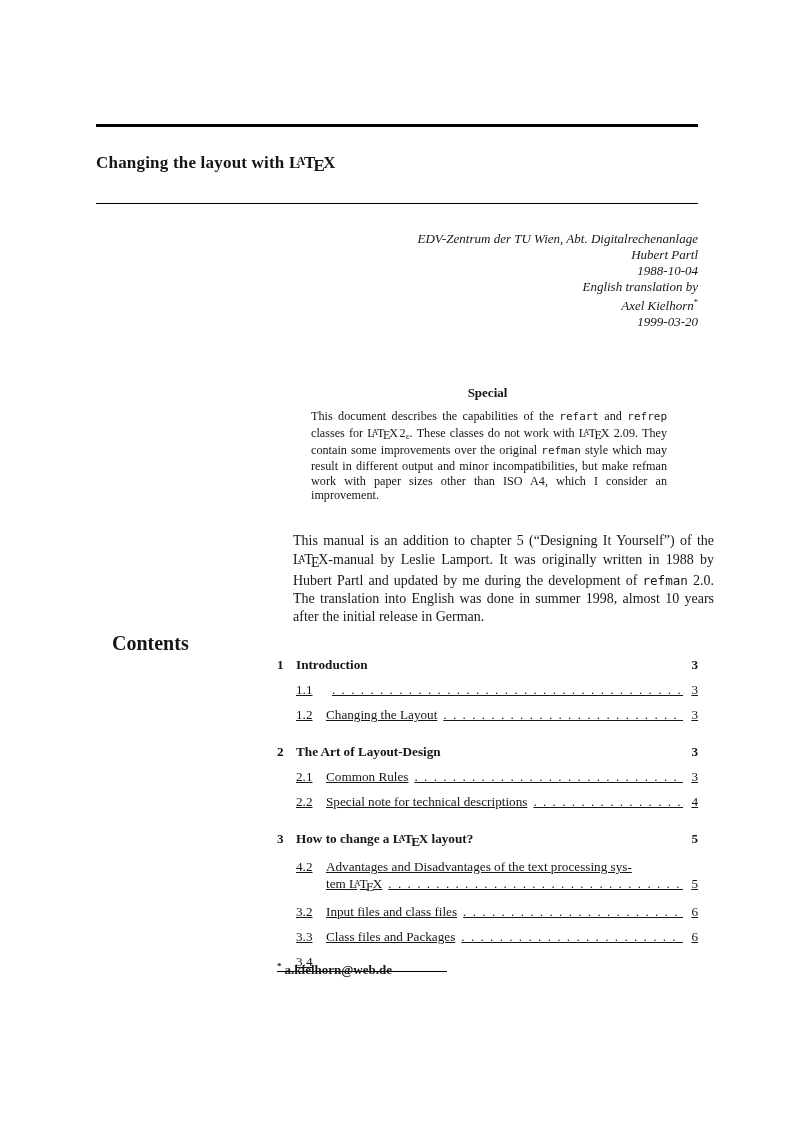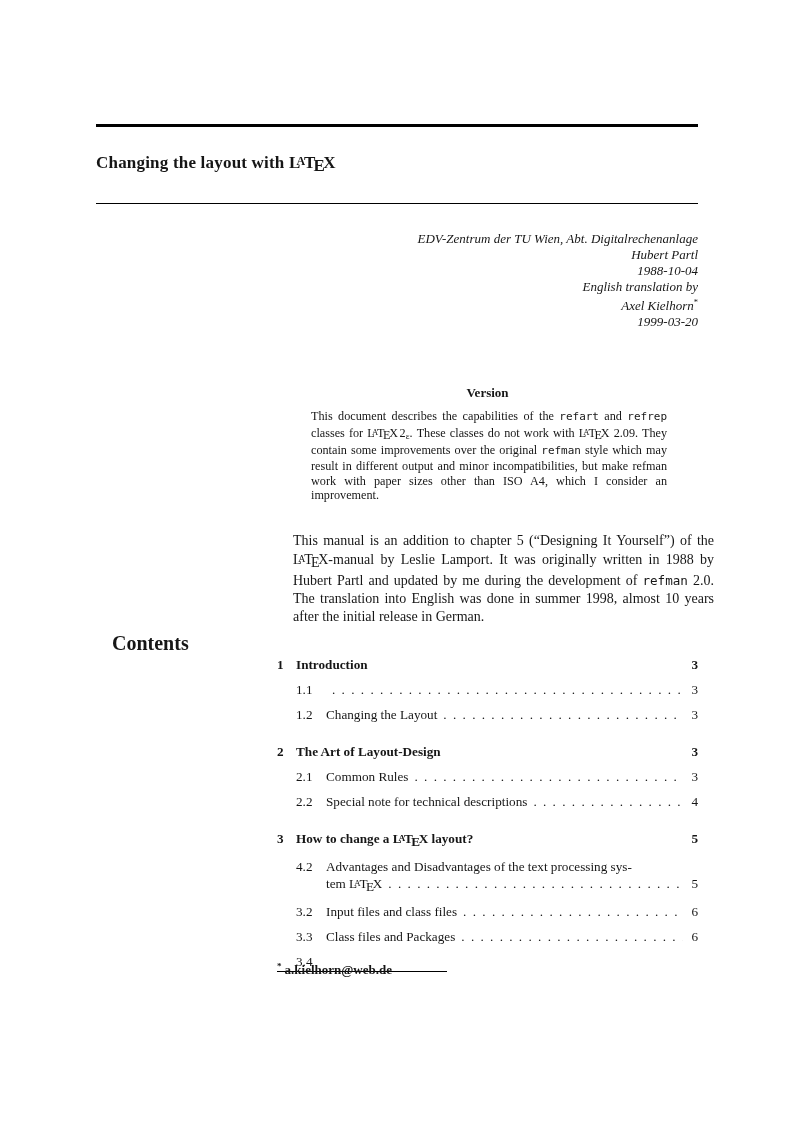--- a/index.html
+++ b/index.html
@@ -48,21 +48,21 @@
 
   .contents-head{
     left:96px;top:616px;
     font-size:20px;font-weight:bold;margin:16px;
   }
 
   .toc{left:277px;top:656px;width:421px;font-size:13.2px;}
   .toc-row{display:flex;line-height:17px;}
   .toc-sec{font-weight:bold;margin-top:20px;}
   .toc-sec:first-child{margin-top:0;}
-  .toc-sub{margin-top:8px;}
+  .toc-sub{margin-top:8px;text-decoration:underline;}
   .tnum{flex:none;}
   .tnum-sec{width:19px;}
   .tnum-sub{margin-left:19px;width:30px;}
   .tmid{flex:1;display:flex;min-width:0;}
   .tmid-block{display:block;}
   .last-line{display:flex;}
   .ttitle{flex:none;}
   .spacer{flex:1;}
   .leader{flex:1;overflow:hidden;white-space:nowrap;margin:0 3px 0 6px;}
   .leader::after{content:". . . . . . . . . . . . . . . . . . . . . . . . . . . . . . . . . . . . . . . . . . . . . . . . . . . . . . . . . . . .";letter-spacing:1.5px;}
@@ -94,21 +94,21 @@
 
   <div class="abs authors">
       <div class="author-line">EDV-Zentrum der TU Wien, Abt. Digitalrechenanlage</div>
       <div class="author-line">Hubert Partl</div>
       <div class="author-line">1988-10-04</div>
       <div class="author-line">English translation by</div>
       <div class="author-line">Axel Kielhorn<sup>*</sup></div>
       <div class="author-line">1999-03-20</div>
     </div>
 
-  <div class="abs abstract-head">Version</div>
+  <div class="abs abstract-head">Special</div>
 
   <p class="abs abstract-body">This document describes the capabilities of the <span class="code">refart</span> and <span class="code">refrep</span> classes for <span class="latex-logo"><span>L</span><span class="lg-A">A</span><span>T</span><span class="lg-E">E</span><span>X</span><span class="lg-2">2</span><span class="lg-eps">ε</span></span>. These classes do not work with <span class="latex-logo"><span>L</span><span class="lg-A">A</span><span>T</span><span class="lg-E">E</span><span>X</span></span> 2.09. They contain some improvements over the original <span class="code">refman</span> style which may result in different output and minor incompatibilities, but make refman work with paper sizes other than ISO A4, which I consider an improvement.</p>
 
   <p class="abs intro-para">This manual is an addition to chapter 5 (“Designing It Yourself”) of the <span class="latex-logo"><span>L</span><span class="lg-A">A</span><span>T</span><span class="lg-E">E</span><span>X</span></span>-manual by Leslie Lamport. It was originally written in 1988 by Hubert Partl and updated by me during the development of <span class="code">refman</span> 2.0. The translation into English was done in summer 1998, almost 10 years after the initial release in German.</p>
 
   <h2 class="abs contents-head">Contents</h2>
 
   <div class="abs toc">
       <div class="toc-row toc-sec">
         <span class="tnum tnum-sec">1</span>

